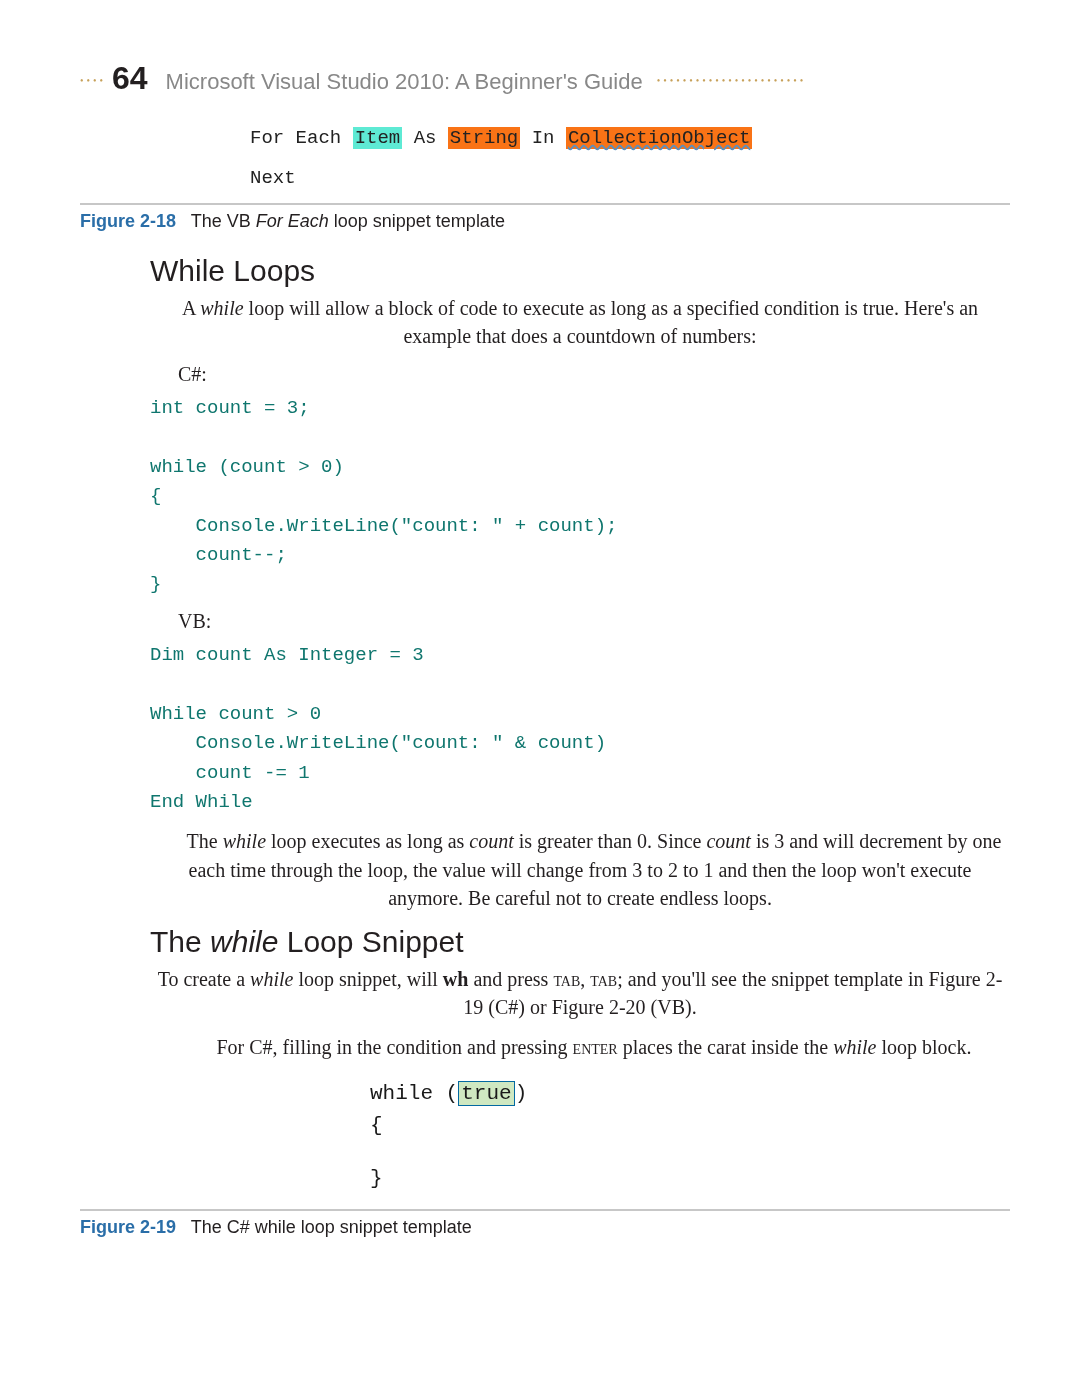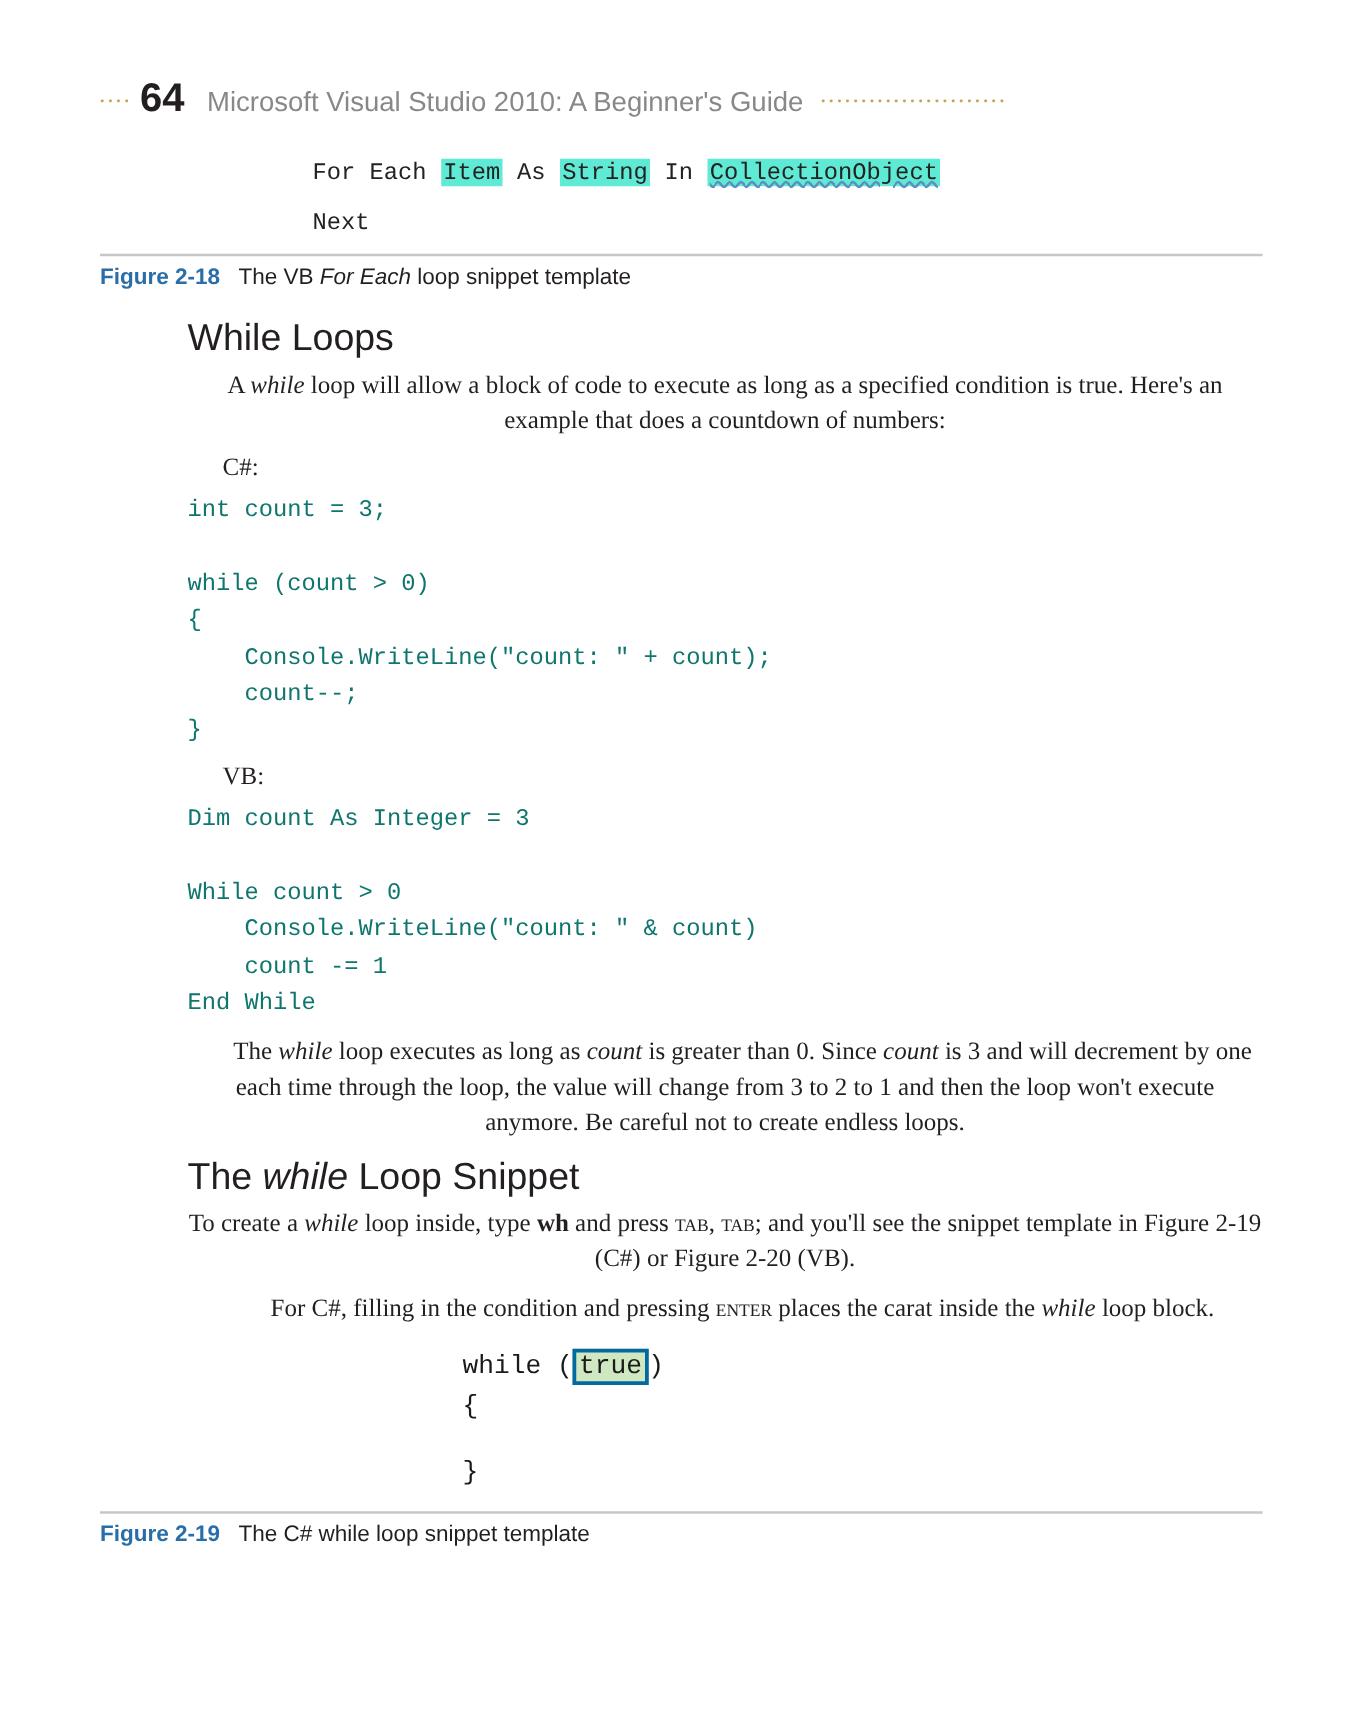--- a/index.html
+++ b/index.html
@@ -42,21 +42,21 @@
   .dots-before { margin-right: 6px; }
   .dots-after { margin-left: 14px; }
 
   .figure-img {
     margin: 22px 0 10px 170px;
     font-family: Consolas, 'Courier New', monospace;
     font-size: 19px;
     color: #222;
   }
   .hl-green { background: #5eead4; padding: 0 2px; }
-  .hl-grey  { background: #5eead4; padding: 0 2px; }
+  .hl-grey  { background: #f97316; padding: 0 2px; }
   .wavy {
     text-decoration: underline wavy #5a8fbf;
   }
   .figure-img .line2 { margin-top: 18px; }
 
   .fig-rule {
     border: none;
     border-top: 2px solid #c7c7c7;
     margin: 14px 0 6px 0;
   }
@@ -112,21 +112,21 @@
 
   .figure-img2 {
     margin: 16px 0 8px 290px;
     font-family: Consolas, 'Courier New', monospace;
     font-size: 21px;
     color: #1a1a1a;
     line-height: 1.55;
   }
   .figure-img2 .hl-green2 {
     background: #cfe8c1;
-    border: 3px solid #0369a1;
+    border: 1px solid #0369a1;
     padding: 0 2px;
   }
 </style>
 </head>
 <body>
 
 <div class="page">
 
   <div class="running-head">
     <span class="dots-before">••••</span>
@@ -175,21 +175,21 @@
 
     <p class="body indent">
       <span>The </span><span class="ital">while</span><span> loop executes as long as </span><span class="ital">count</span><span> is greater than 0. Since </span><span class="ital">count</span><span> is 3 and will decrement by one each time through the loop, the value will change from 3 to 2 to 1 and then the loop won't execute anymore. Be careful not to create endless loops.</span>
     </p>
 
     <h3 class="section">
       <span>The </span><span class="ital">while</span><span> Loop Snippet</span>
     </h3>
 
     <p class="body">
-      <span>To create a </span><span class="ital">while</span><span> loop inside, type </span><span class="bold">wh</span><span> and press </span><span class="sc">tab</span><span>, </span><span class="sc">tab</span><span>; and you'll see the snippet template in Figure 2-19 (C#) or Figure 2-20 (VB).</span>
+      <span>To create a </span><span class="ital">while</span><span> loop snippet, will </span><span class="bold">wh</span><span> and press </span><span class="sc">tab</span><span>, </span><span class="sc">tab</span><span>; and you'll see the snippet template in Figure 2-19 (C#) or Figure 2-20 (VB).</span>
     </p>
 
     <p class="body indent">
       <span>For C#, filling in the condition and pressing </span><span class="sc">enter</span><span> places the carat inside the </span><span class="ital">while</span><span> loop block.</span>
     </p>
 
   </div>
 
   <div class="figure-img2">
     <div>

